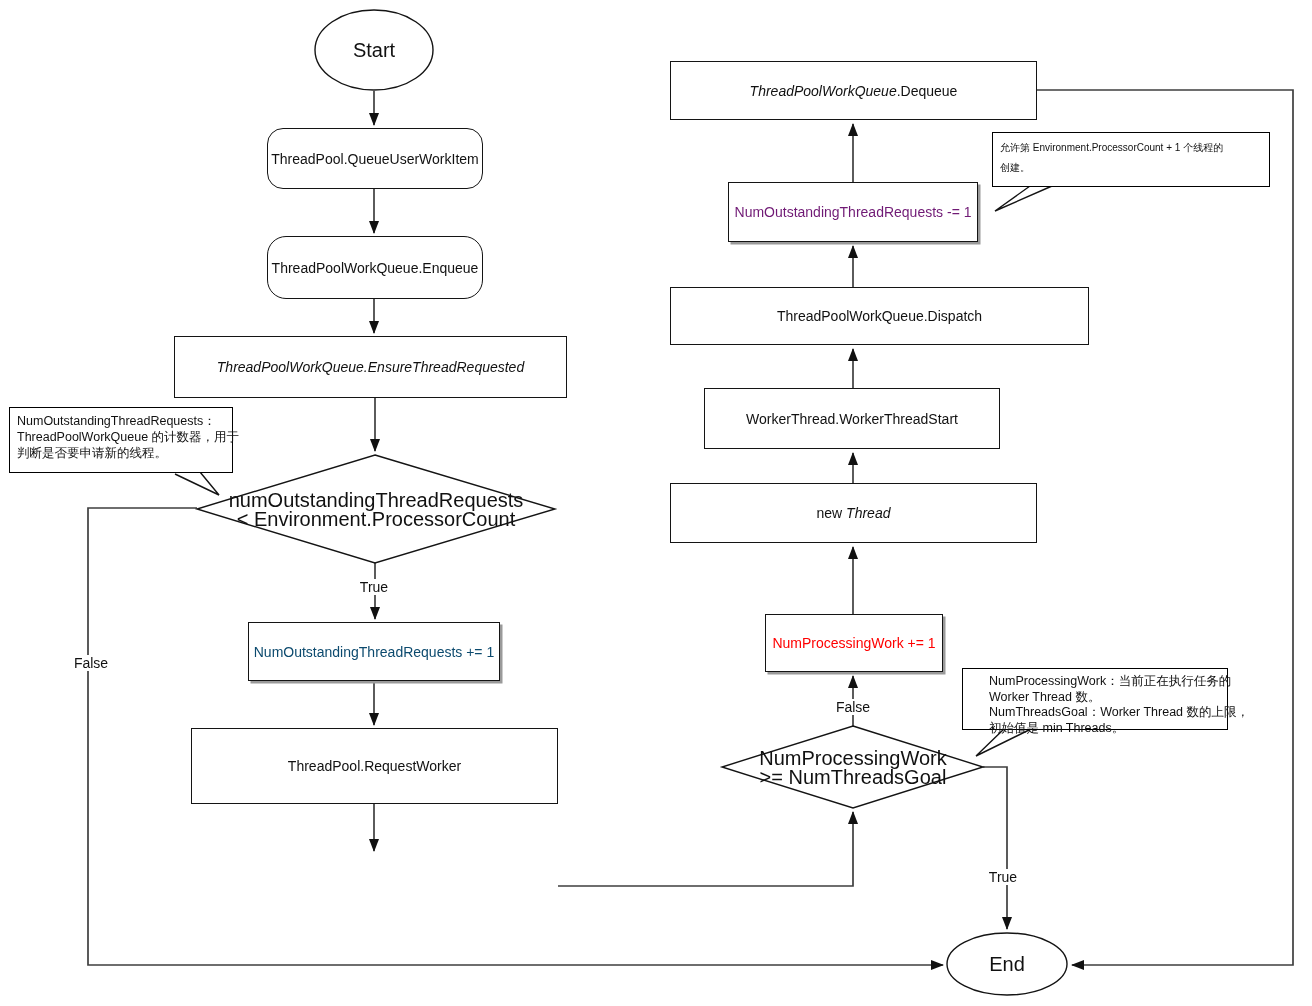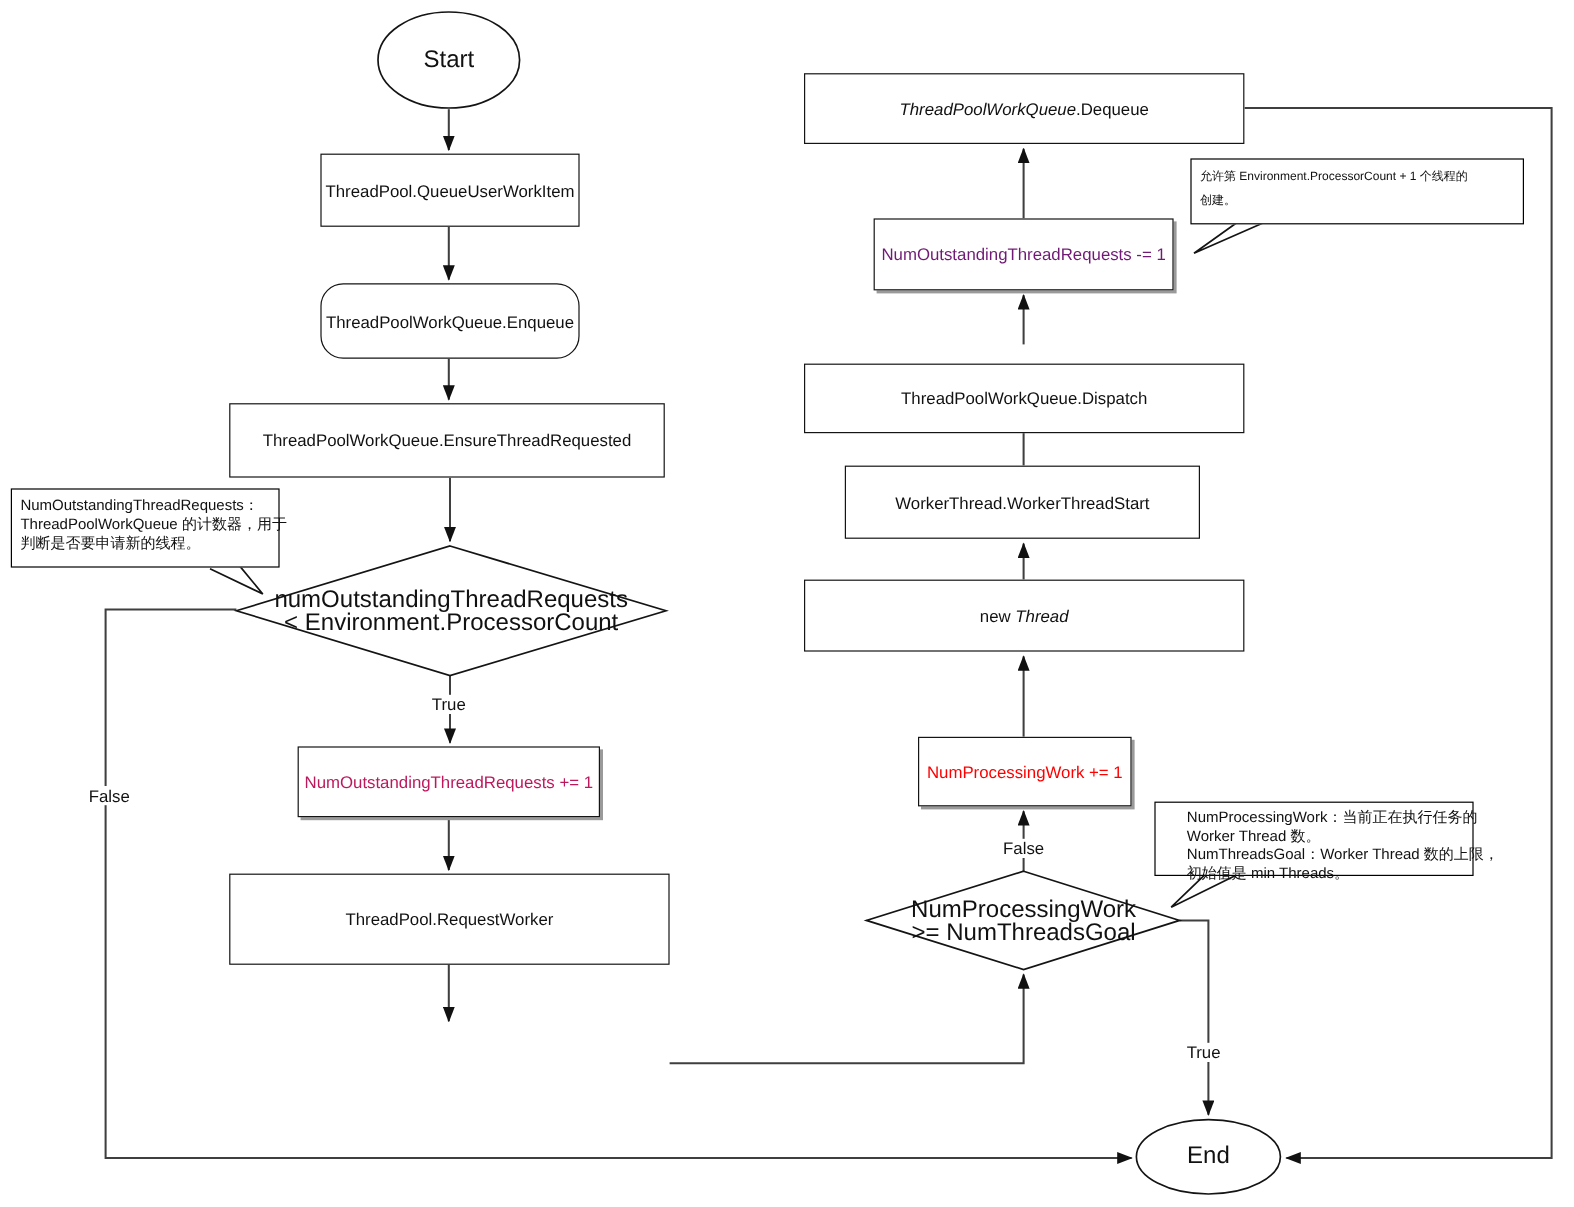--- a/index.html
+++ b/index.html
@@ -75,48 +75,48 @@
     <g stroke="#141414" stroke-width="1.4" fill="none">
       <polyline points="175,474 219,495 200,472"></polyline>
       <polyline points="1030,186 995,211 1052,186"></polyline>
       <polyline points="1005,728 976,756 1033,728"></polyline>
     </g>
   </svg>
 
   <div class="shape-label" style="left:374px;top:50px;">Start</div>
   <div class="shape-label" style="left:1007px;top:964px;">End</div>
 
-  <div class="node" style="left:267px;top:128px;width:216px;height:61px;">
+  <div class="node" style="left:267px;top:128px;width:216px;height:61px;border-radius:16px;">
     <span>ThreadPool.QueueUserWorkItem</span>
   </div>
   <div class="node" style="left:267px;top:236px;width:216px;height:63px;border-radius:19px;">
     <span>ThreadPoolWorkQueue.Enqueue</span>
   </div>
-  <div class="node" style="left:191px;top:336px;width:363px;height:62px;">
+  <div class="node" style="left:174px;top:336px;width:393px;height:62px;font-style:italic;">
     <span>ThreadPoolWorkQueue.EnsureThreadRequested</span>
   </div>
   <div class="node red-node" style="left:248px;top:622px;width:252px;height:59px;">
-    <span class="red-label" style="color: #be185d;">NumOutstandingThreadRequests += 1</span>
+    <span class="red-label" style="color: #0c4a6e;">NumOutstandingThreadRequests += 1</span>
   </div>
   <div class="node" style="left:191px;top:728px;width:367px;height:76px;">
     <span>ThreadPool.RequestWorker</span>
   </div>
 
   <div class="shape-label" style="left:376px;top:510px;">
     <div>numOutstandingThreadRequests</div>
     <div>&lt; Environment.ProcessorCount</div>
   </div>
 
   <div class="node" style="left:670px;top:61px;width:367px;height:59px;">
     <span><span class="it">ThreadPoolWorkQueue</span><span>.Dequeue</span></span>
   </div>
   <div class="node red-node" style="left:728px;top:182px;width:250px;height:60px;">
     <span class="red-label" style="color: #701a75; text-align: center;">NumOutstandingThreadRequests -= 1</span>
   </div>
-  <div class="node" style="left:670px;top:287px;width:367px;height:58px;margin-top:16px;">
+  <div class="node" style="left:670px;top:287px;width:419px;height:58px;">
     <span>ThreadPoolWorkQueue.Dispatch</span>
   </div>
   <div class="node" style="left:704px;top:388px;width:296px;height:61px;">
     <span>WorkerThread.WorkerThreadStart</span>
   </div>
   <div class="node" style="left:670px;top:483px;width:367px;height:60px;">
     <span><span>new </span><span class="it">Thread</span></span>
   </div>
   <div class="node red-node" style="left:765px;top:614px;width:178px;height:58px;">
     <span class="red-label" style="color: rgb(255, 0, 0);">NumProcessingWork += 1</span>

